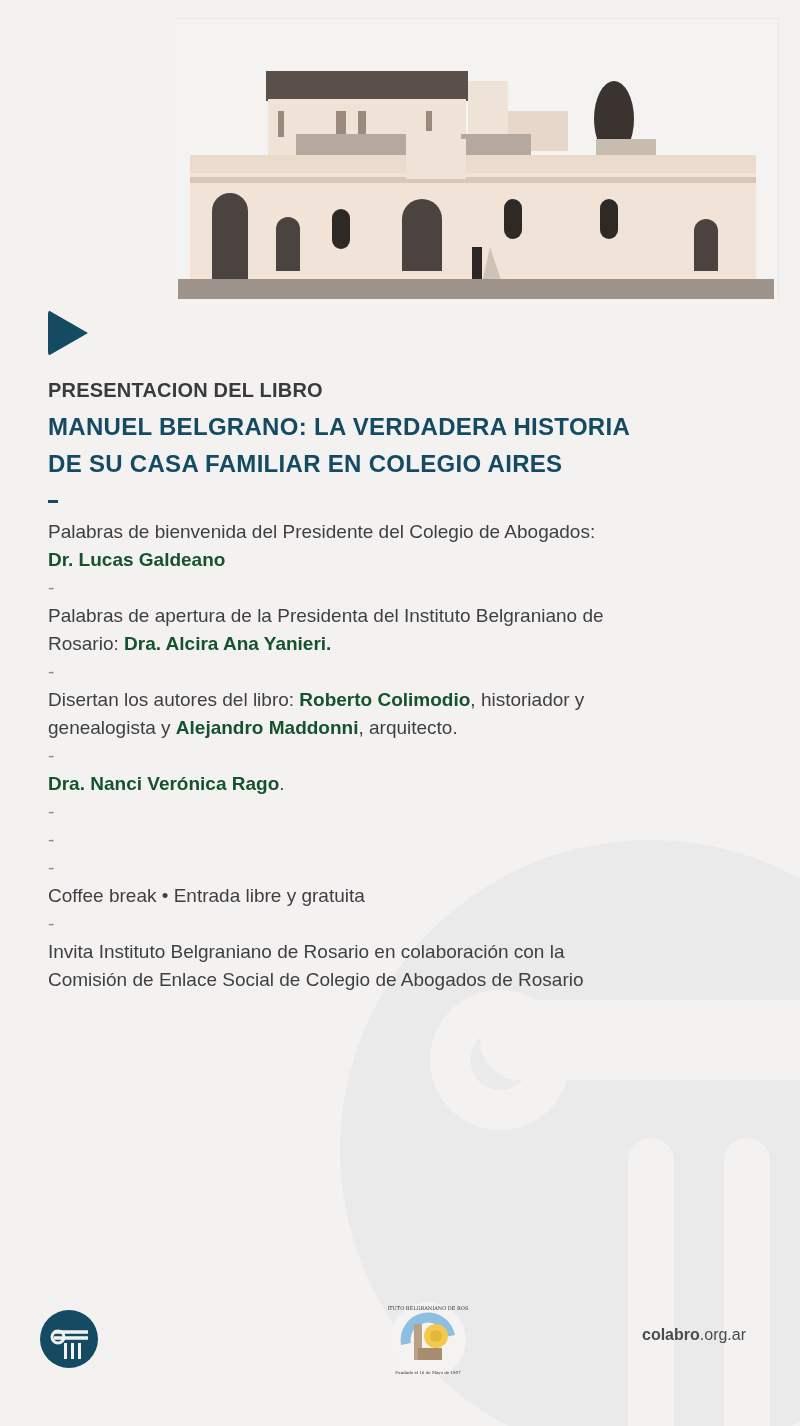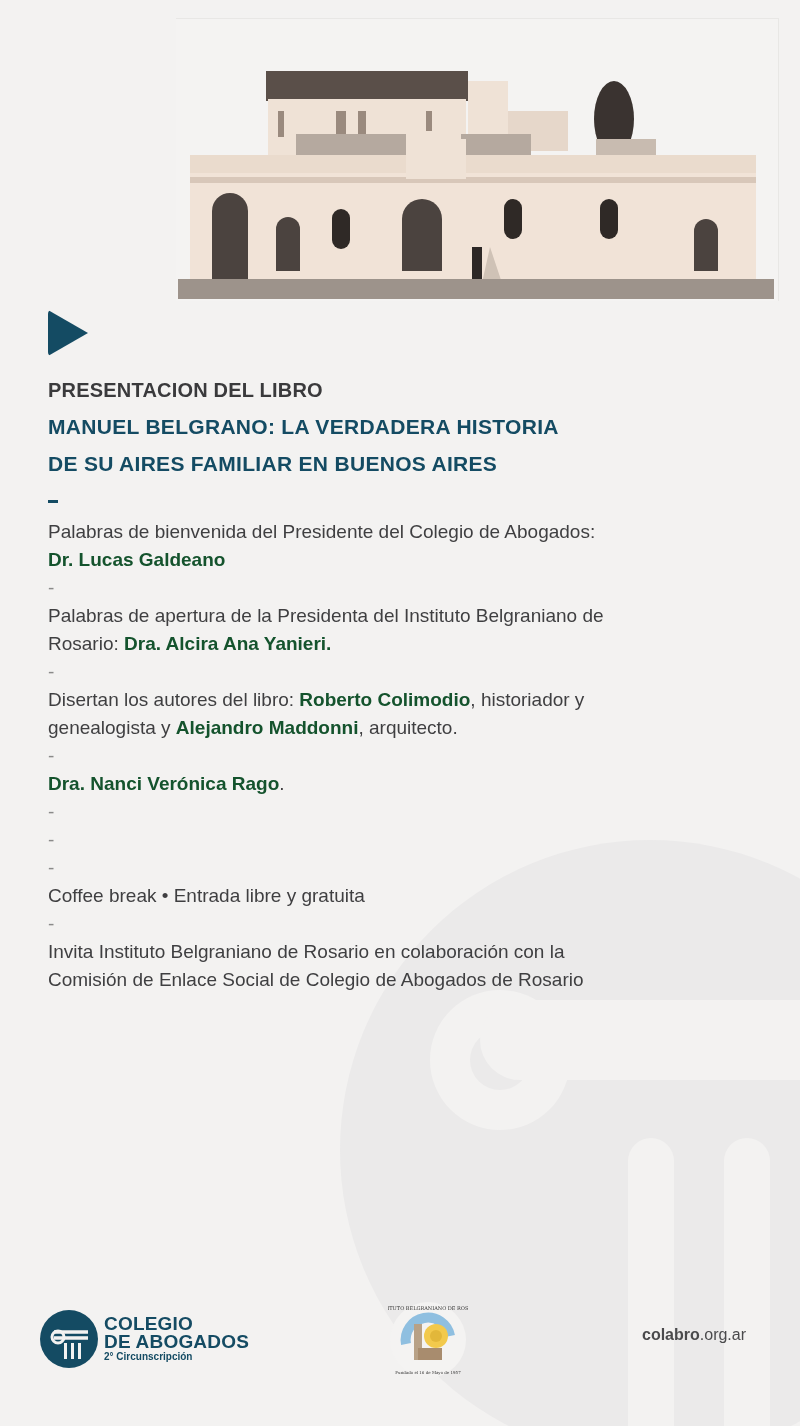--- a/index.html
+++ b/index.html
@@ -41,21 +41,21 @@
     position: absolute; left: 48px; top: 310px; width: 0; height: 0;
     border-top: 23px solid transparent; border-bottom: 23px solid transparent;
     border-left: 40px solid #144b63; border-radius: 4px;
   }
   .content { position: absolute; left: 48px; top: 372px; width: 720px; }
   .kicker {
     font-weight: bold; font-size: 20px; color: #3a3a3c; letter-spacing: 0.2px;
     line-height: 36px; margin: 0;
   }
   .title {
-    font-weight: bold; font-size: 21px; color: #144b63; letter-spacing: 0.3px;
+    font-weight: bold; font-size: 24px; color: #144b63; letter-spacing: 0.3px;
     line-height: 37px; margin: 0;
   }
   .accent-dash {
     width: 10px; height: 3px; background: #144b63; margin: 18px 0 15px 0;
   }
   .para { font-size: 19px; line-height: 28px; margin: 0; color: #3f3f41; }
   .para b { font-weight: bold; color: #14532d; }
   .dash { font-size: 19px; line-height: 28px; color: #8a8a8a; margin: 0; height: 28px; }
   .footer { position: absolute; left: 0; top: 1300px; width: 800px; height: 80px; }
   .cole-logo { position: absolute; left: 40px; top: 10px; display: flex; align-items: center; }
@@ -118,21 +118,21 @@
 
     <rect x="2" y="260" width="596" height="20" fill="#9d938b"></rect>
   </svg>
 </div>
 
 <div class="play"></div>
 
 <div class="content">
   <p class="kicker">PRESENTACION DEL LIBRO</p>
   <p class="title">MANUEL BELGRANO: LA VERDADERA HISTORIA</p>
-  <p class="title">DE SU AIRES FAMILIAR EN BUENOS AIRES</p>
+  <p class="title">DE SU CASA FAMILIAR EN COLEGIO AIRES</p>
   <div class="accent-dash"></div>
 
   <p class="para">Palabras de bienvenida del Presidente del Colegio de Abogados:</p>
   <p class="para"><b>Dr. Lucas Galdeano</b></p>
   <p class="dash">-</p>
 
   <p class="para">Palabras de apertura de la Presidenta del Instituto Belgraniano de</p>
   <p class="para"><span>Rosario: </span><b>Dra. Alcira Ana Yanieri.</b></p>
   <p class="dash">-</p>
 
@@ -158,25 +158,20 @@
   <div class="cole-logo">
     <div class="cole-circle">
       <svg width="58" height="58" viewBox="0 0 58 58">
         <path d="M14 22 h34 M14 28 h34" stroke="#f3f2f1" stroke-width="3.5" fill="none"></path>
         <circle cx="18" cy="27" r="6" fill="none" stroke="#f3f2f1" stroke-width="3"></circle>
         <rect x="24" y="33" width="3" height="16" fill="#f3f2f1"></rect>
         <rect x="31" y="33" width="3" height="16" fill="#f3f2f1"></rect>
         <rect x="38" y="33" width="3" height="16" fill="#f3f2f1"></rect>
       </svg>
     </div>
-    <div class="cole-text">
-      <div class="cole-line1">COLEGIO</div>
-      <div class="cole-line2">DE ABOGADOS</div>
-      <div class="cole-line3">2° Circunscripción</div>
-    </div>
   </div>
 
   <div class="inst-logo">
     <svg width="80" height="80" viewBox="0 0 80 80">
       <circle cx="40" cy="40" r="38" fill="#f4f3f2"></circle>
       <path d="M18 44 a22 22 0 0 1 44 -8" stroke="#8fbfe0" stroke-width="10" fill="none"></path>
       <circle cx="48" cy="36" r="12" fill="#f2c94c"></circle>
       <circle cx="48" cy="36" r="6" fill="#e2b73a"></circle>
       <rect x="26" y="24" width="8" height="36" fill="#b8a186"></rect>
       <rect x="30" y="48" width="24" height="12" fill="#a88c6e"></rect>

